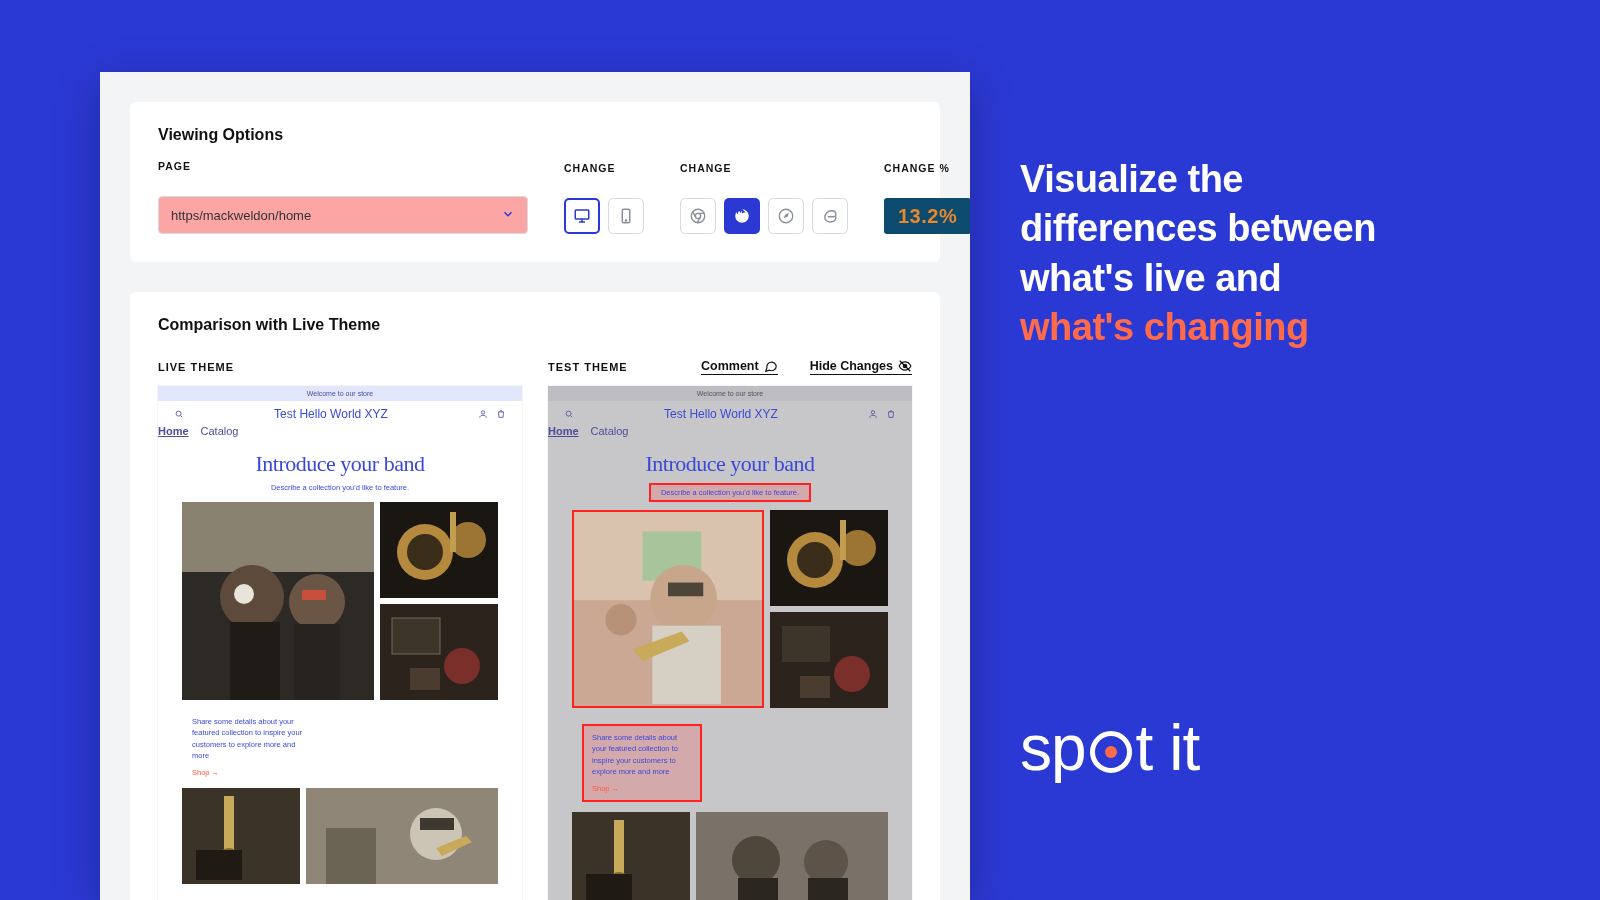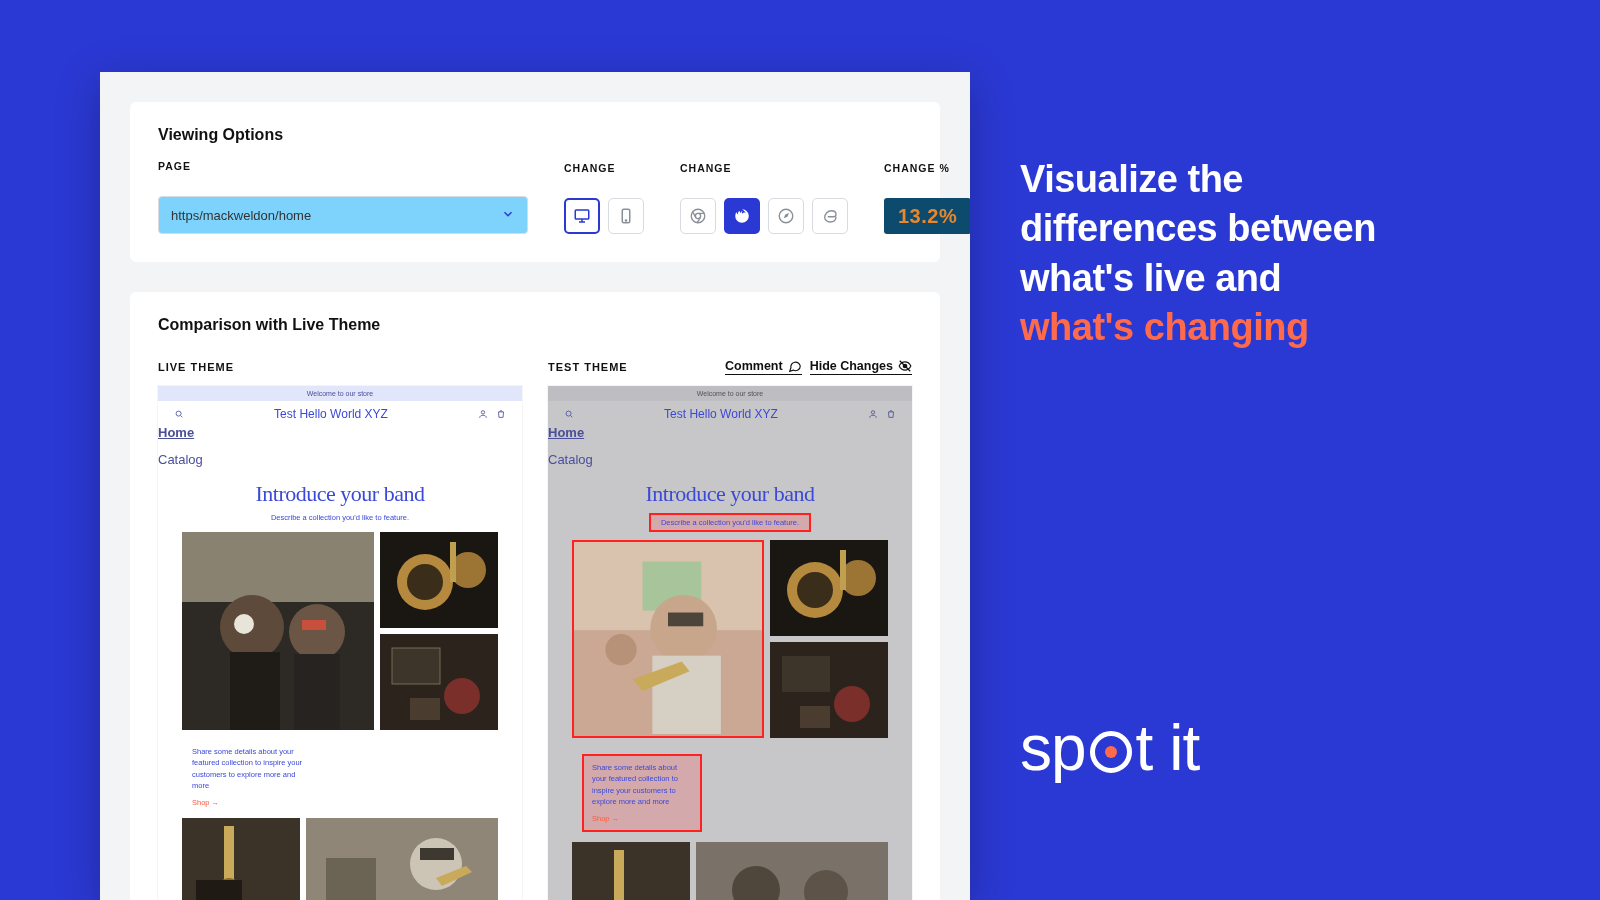--- a/index.html
+++ b/index.html
@@ -83,21 +83,21 @@
   .select {
     height: 38px;
     border: 1px solid #D8DBDF;
     border-radius: 4px;
     display: flex;
     align-items: center;
     justify-content: space-between;
     padding: 0 12px;
     font-size: 13px;
     color: #333;
-    background: #7dd3fc;
+    background: #fca5a5;
     cursor: pointer;
   }
   .select .chev {
     color: #2B39D4;
   }
   .btn-group { display: flex; gap: 8px; }
   .icon-btn {
     width: 36px; height: 36px;
     border: 1px solid #D8DBDF;
     border-radius: 5px;
@@ -137,21 +137,21 @@
     align-items: center;
     margin-bottom: 10px;
     height: 18px;
   }
   .theme-head .title {
     font-size: 11px;
     font-weight: 800;
     letter-spacing: 1px;
     color: #111;
   }
-  .action-links { display: flex; gap: 8px; }
+  .action-links { display: flex; gap: 32px; }
   .action-link {
     font-size: 12.5px;
     font-weight: 600;
     color: #111;
     border-bottom: 1.5px solid #111;
     display: flex;
     align-items: center;
     gap: 5px;
     cursor: pointer;
     padding-bottom: 1px;
@@ -186,23 +186,22 @@
   }
   .pv-header .search-i, .pv-header .right-i { color: #4A4F9A; display: flex; gap: 8px; }
   .pv-header .search-i svg, .pv-header .right-i svg { width: 10px; height: 10px; }
   .pv-brand {
     color: #3B49D8;
     font-size: 12px;
     font-weight: 500;
   }
   .pv-nav {
     display: flex; gap: 12px; 
-    font-size: 13px; color: #4A4F9A;
+    font-size: 11px; color: #4A4F9A;
     padding: 2px 0 10px;
-    flex-direction: column;
   }
   .pv-nav .home { text-decoration: underline; font-weight: 600; }
   .pv-hero {
     text-align: center;
     color: #3B49D8;
     font-size: 22px;
     font-weight: 500;
     letter-spacing: -0.5px;
     padding: 4px 0 6px;
     font-family: Georgia, serif;

